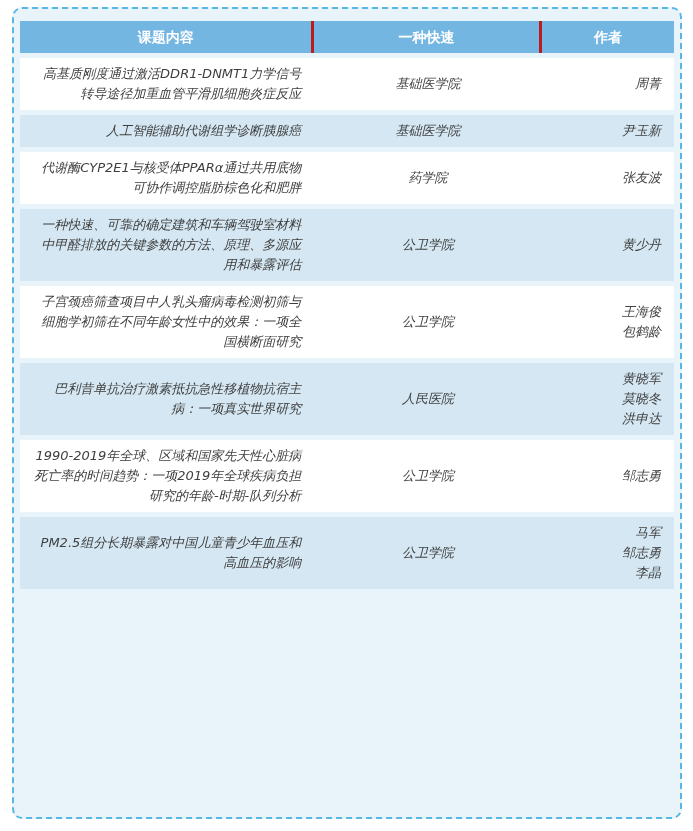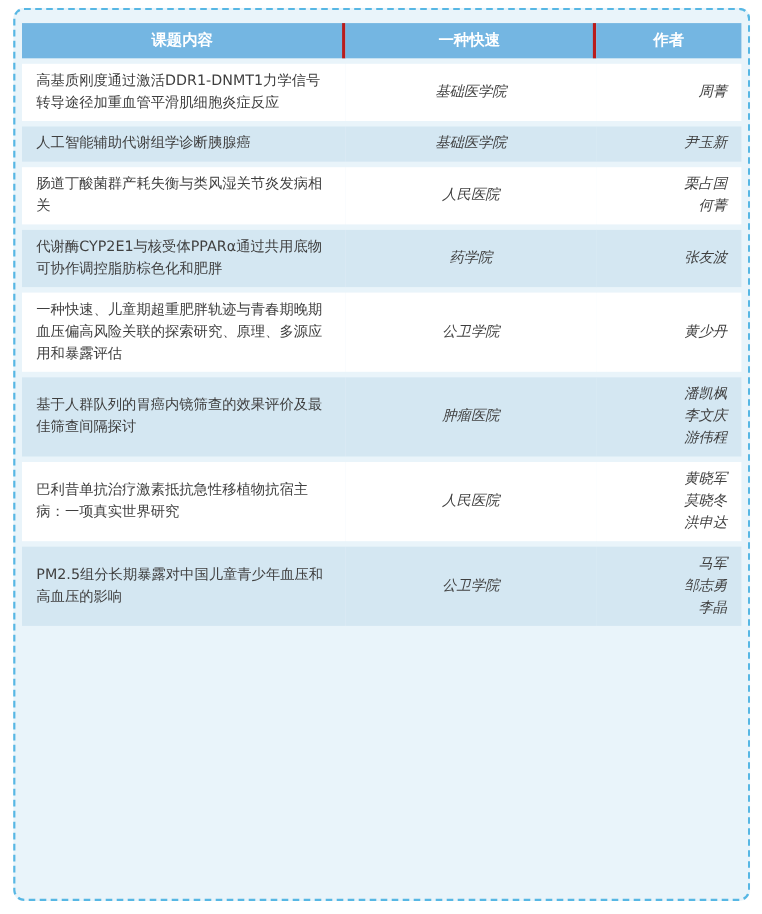--- a/index.html
+++ b/index.html
@@ -45,21 +45,21 @@
   tbody td{
     font-size:13px;
     line-height:20px;
     color:var(--body-text);
     padding:6px 13px;
     vertical-align:middle;
     background:var(--row-bg);
     word-break:break-word;
   }
   tbody tr:nth-child(even) td{background:var(--row-alt-bg);}
-  td.title{text-align:left;}
+  td.title{text-align:right;font-style:italic;}
   td.unit,td.authors{text-align:center;font-style:italic;}
   td.authors div{line-height:20px;text-align:right;}
 </style>
 </head>
 <body>
 
 <div class="panel">
   <table class="papers">
     <colgroup>
       <col class="c-topic">
@@ -82,57 +82,55 @@
           </td>
         </tr>
         <tr>
           <td class="title">人工智能辅助代谢组学诊断胰腺癌</td>
           <td class="unit">基础医学院</td>
           <td class="authors">
             <div>尹玉新</div>
           </td>
         </tr>
         <tr>
-          <td class="title">肠道丁酸菌群产耗失衡与类风湿关节炎发病相关</td>
-          <td class="unit">人民医院</td>
-          <td class="authors">
-            <div>栗占国</div>
-            <div>何菁</div>
-          </td>
-        </tr>
-        <tr>
           <td class="title">代谢酶CYP2E1与核受体PPARα通过共用底物可协作调控脂肪棕色化和肥胖</td>
           <td class="unit">药学院</td>
           <td class="authors">
             <div>张友波</div>
           </td>
         </tr>
         <tr>
-          <td class="title">一种快速、儿童期超重肥胖轨迹与青春期晚期血压偏高风险关联的探索研究、原理、多源应用和暴露评估</td>
+          <td class="title">一种快速、可靠的确定建筑和车辆驾驶室材料中甲醛排放的关键参数的方法、原理、多源应用和暴露评估</td>
           <td class="unit">公卫学院</td>
           <td class="authors">
             <div>黄少丹</div>
           </td>
         </tr>
         <tr>
-          <td class="title">基于人群队列的胃癌内镜筛查的效果评价及最佳筛查间隔探讨</td>
-          <td class="unit">肿瘤医院</td>
+          <td class="title">子宫颈癌筛查项目中人乳头瘤病毒检测初筛与细胞学初筛在不同年龄女性中的效果：一项全国横断面研究</td>
+          <td class="unit">公卫学院</td>
           <td class="authors">
-            <div>潘凯枫</div>
-            <div>李文庆</div>
-            <div>游伟程</div>
+            <div>王海俊</div>
+            <div>包鹤龄</div>
           </td>
         </tr>
         <tr>
           <td class="title">巴利昔单抗治疗激素抵抗急性移植物抗宿主病：一项真实世界研究</td>
           <td class="unit">人民医院</td>
           <td class="authors">
             <div>黄晓军</div>
             <div>莫晓冬</div>
             <div>洪申达</div>
+          </td>
+        </tr>
+        <tr>
+          <td class="title">1990-2019年全球、区域和国家先天性心脏病死亡率的时间趋势：一项2019年全球疾病负担研究的年龄-时期-队列分析</td>
+          <td class="unit">公卫学院</td>
+          <td class="authors">
+            <div>邹志勇</div>
           </td>
         </tr>
         <tr>
           <td class="title">PM2.5组分长期暴露对中国儿童青少年血压和高血压的影响</td>
           <td class="unit">公卫学院</td>
           <td class="authors">
             <div>马军</div>
             <div>邹志勇</div>
             <div>李晶</div>
           </td>

